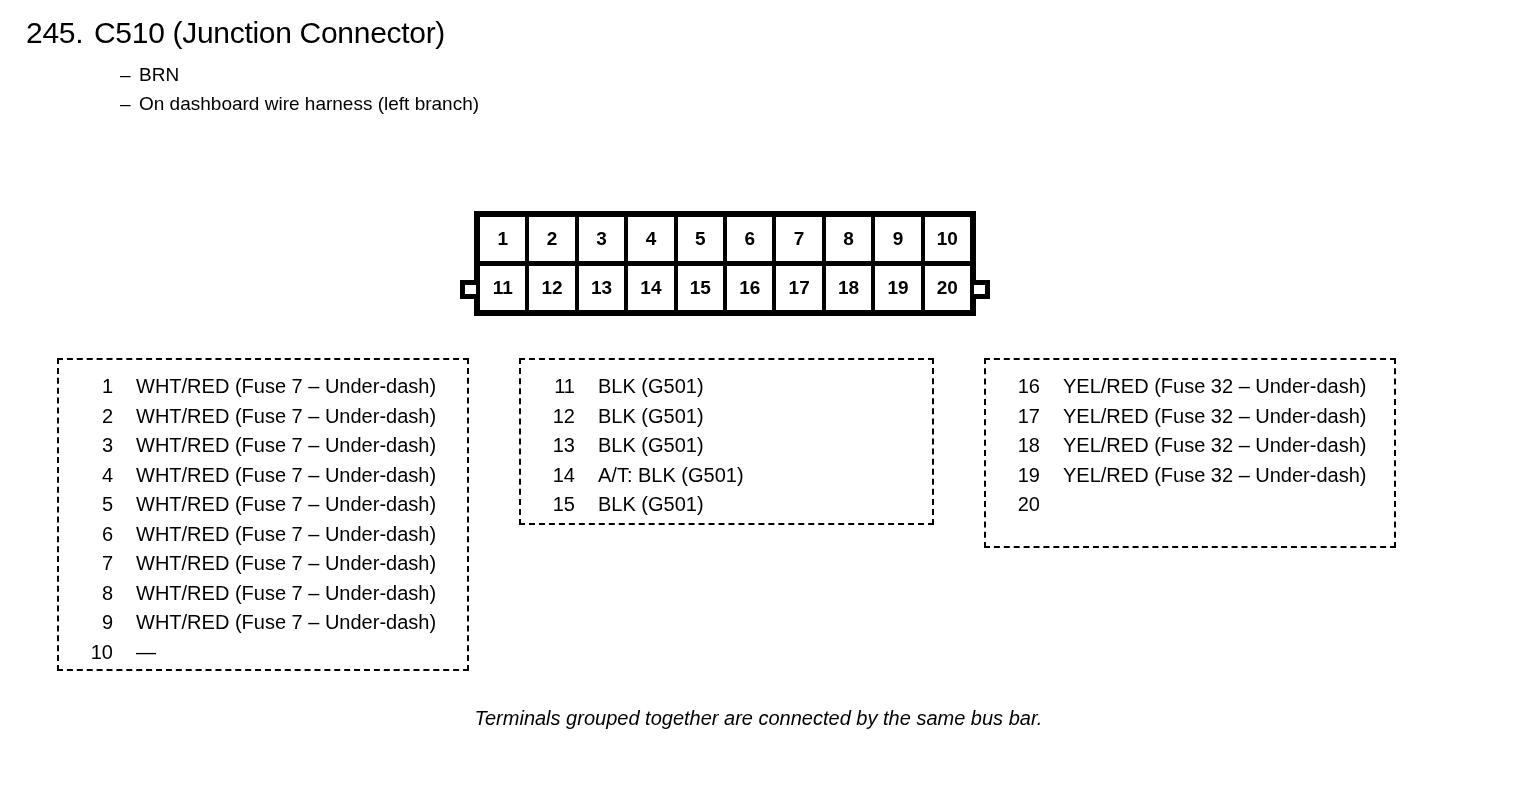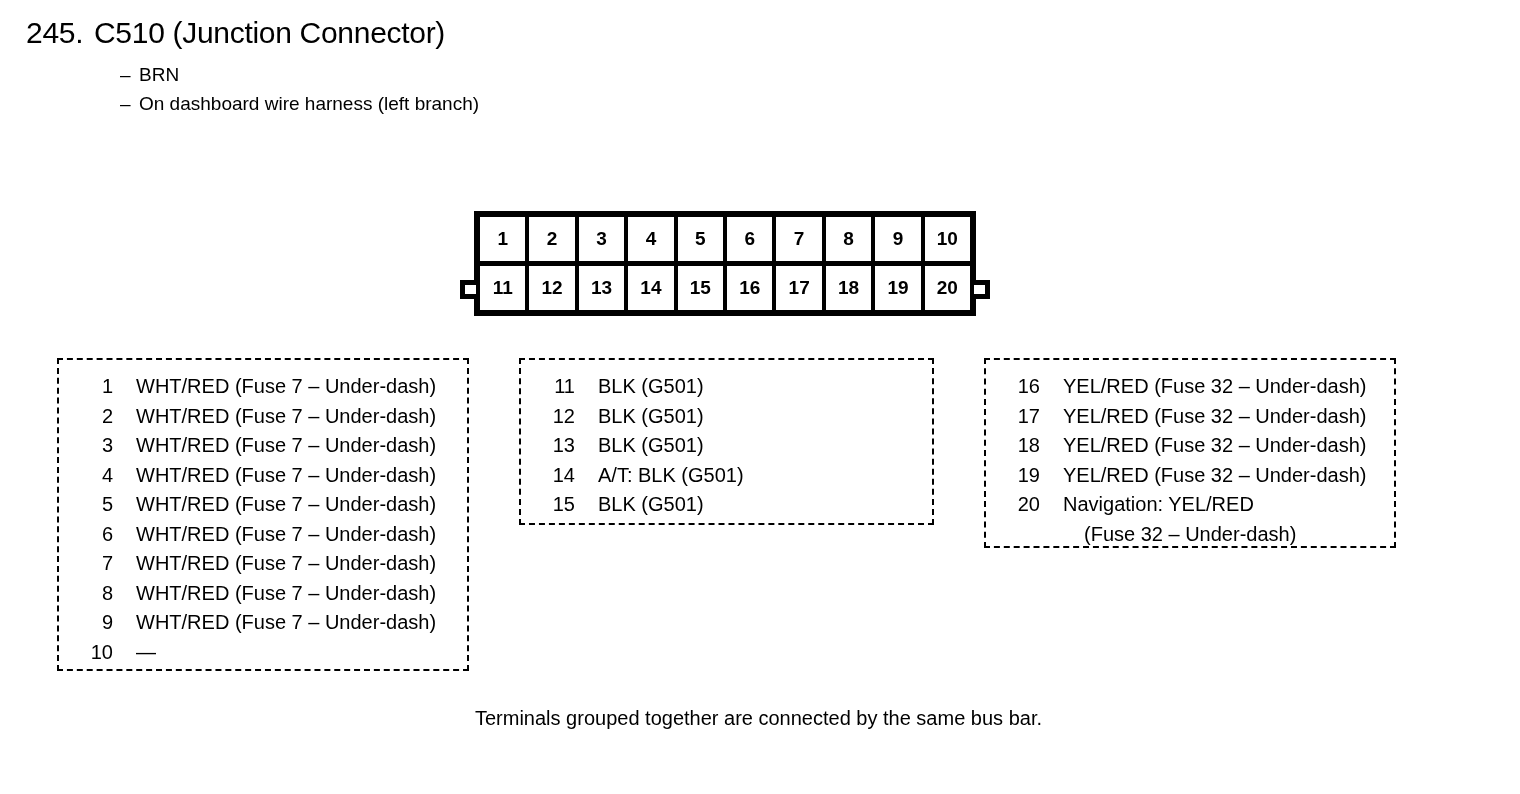--- a/index.html
+++ b/index.html
@@ -127,20 +127,21 @@
 
   
   #footer-note {
     position: absolute;
     left: 0;
     top: 707px;
     width: 1517px;
     text-align: center;
     font-size: 20px;
     white-space: nowrap;
+    font-style: italic;
   }
 </style>
 </head>
 <body>
 
 <div id="header-block">
   <div id="page-title">
     <span id="title-number">245.</span><span>C510 (Junction Connector)</span>
   </div>
   <ul id="spec-list">
@@ -259,18 +260,17 @@
       <li class="pin-row">
         <span class="pin-num">18</span>
         <span class="pin-desc"><span>YEL/RED (Fuse 32 – Under-dash)</span></span>
       </li>
       <li class="pin-row">
         <span class="pin-num">19</span>
         <span class="pin-desc"><span>YEL/RED (Fuse 32 – Under-dash)</span></span>
       </li>
       <li class="pin-row">
         <span class="pin-num">20</span>
-        <span class="pin-desc"><span>Navigation: YEL/RED</span><span class="cont">(Fuse 32 – Under-dash)</span></span>
       </li>
     </ul>
 </div>
 
 <div id="footer-note">Terminals grouped together are connected by the same bus bar.</div>
 
 </body></html>

